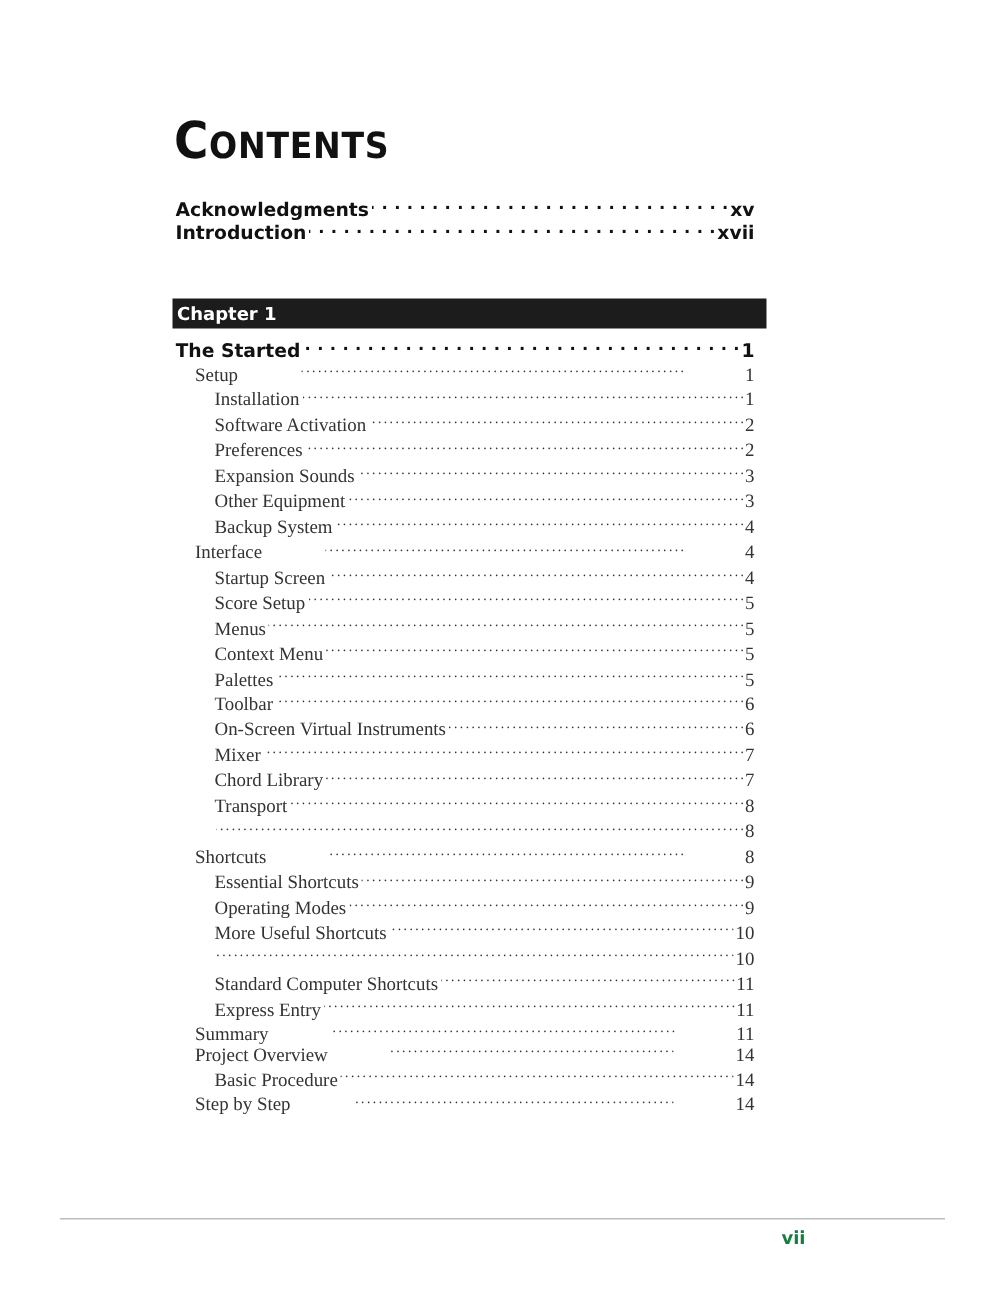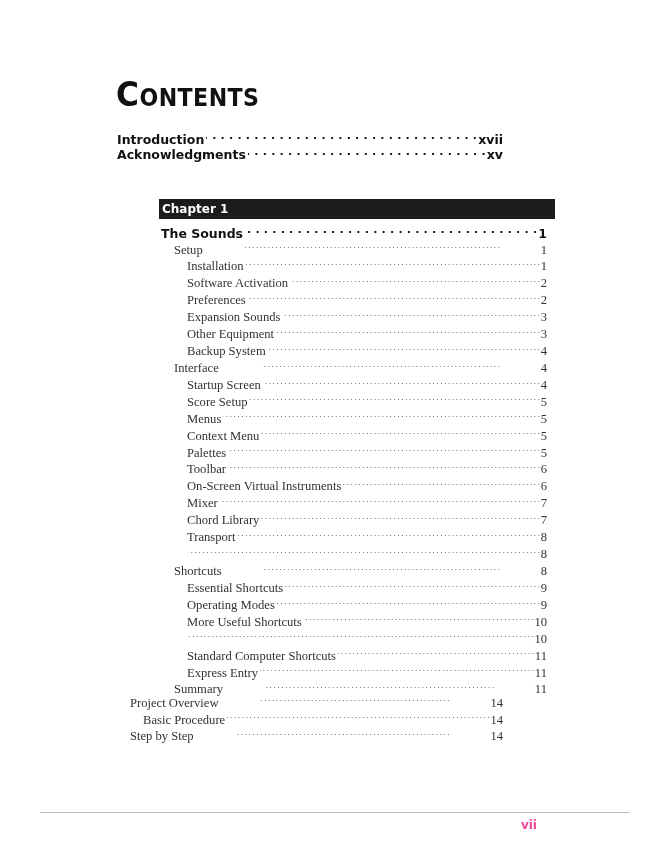--- a/index.html
+++ b/index.html
@@ -45,56 +45,56 @@
   .lvl2 { padding-left: 26px; box-sizing: border-box; }
 
   .chapter-block { position: absolute; left: 115px; width: 396px; }
   .chapter-bar {
     background: #1c1c1c; color: #fff; height: 20px; box-sizing: border-box;
     padding-left: 3px;
     font-family: "DejaVu Sans", sans-serif; font-weight: bold; font-size: 12px; line-height: 20px;
   }
   .chapter-entries { padding-left: 2px; width: 386px; margin-top: 6px; }
 
-  #ch1 { top: 199px; margin-left: 44px; }
+  #ch1 { top: 199px; }
   #ch2 { top: 688px; }
 
   .footer-rule {
     position: absolute; left: 40px; top: 812px; width: 590px; height: 1px; background: #bdbdbd;
   }
   .folio {
     position: absolute; right: 39px; top: 818px;
-    font-family: "DejaVu Sans", sans-serif; font-weight: bold; font-size: 12px; color: #ec4899;
+    font-family: "DejaVu Sans", sans-serif; font-weight: bold; font-size: 12px; color: #15803d;
   }
 </style>
 </head>
 <body>
 
 <div class="page">
 
   <div class="title">Contents</div>
 
   <div class="front">
+    <div class="row sans">
+      <span class="lbl">Acknowledgments</span>
+      <span class="dots"></span>
+      <span class="pg">xv</span>
+    </div>
     <div class="row sans">
       <span class="lbl">Introduction</span>
       <span class="dots"></span>
       <span class="pg">xvii</span>
     </div>
-    <div class="row sans">
-      <span class="lbl">Acknowledgments</span>
-      <span class="dots"></span>
-      <span class="pg">xv</span>
-    </div>
   </div>
 
   <div class="chapter-block" id="ch1">
     <div class="chapter-bar">Chapter 1</div>
     <div class="chapter-entries">
       <div class="row sans">
-        <span class="lbl">The Sounds</span>
+        <span class="lbl">The Started</span>
         <span class="dots"></span>
         <span class="pg">1</span>
       </div>
     <div class="row serif lvl1">
           <span class="lbl">Setup</span>
           <span class="dots"></span>
           <span class="pg">1</span>
         </div>
         <div class="row serif lvl2">
           <span class="lbl">Installation</span>

